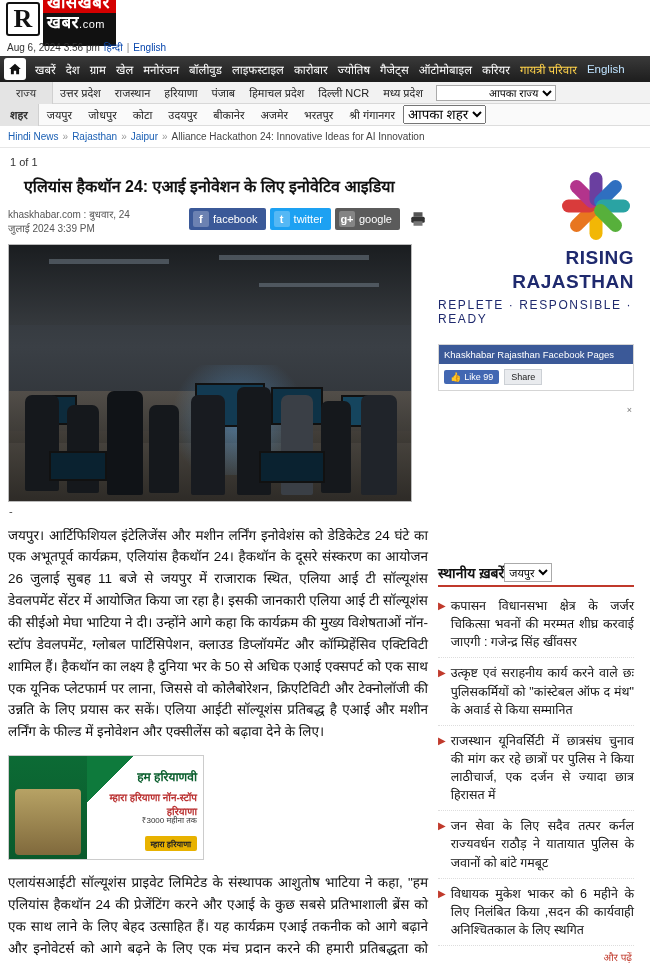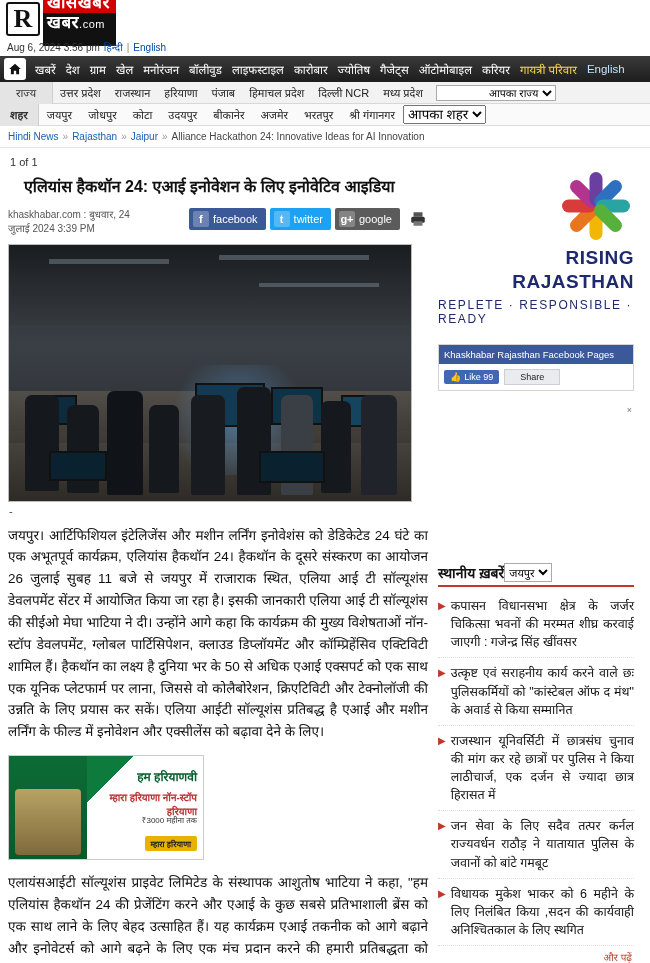--- a/index.html
+++ b/index.html
@@ -167,21 +167,21 @@
   .ad-title { font-size:19px; font-weight:bold; color:#1f2a6e; letter-spacing:.5px; line-height:1.05; text-align:center;}
   .ad-sub { font-size:12px; color:#1f2a6e; letter-spacing:1.6px; margin-top:2px;}
 
   .fbbox { width:196px; background:#fff; border:1px solid #d5d5d5; margin-top:4px; }
   .fbbox .fb-head { background:#3b5998; color:#fff; font-size:9.5px; padding:4px 5px; }
   .fbbox .fb-row { display:flex; align-items:center; gap:5px; padding:5px 5px; }
   .fb-like {
     background:#4267b2; color:#fff; font-size:9px; padding:2px 6px; border-radius:2px;
     display:flex; align-items:center; gap:3px;
   }
-  .fb-share { background:#e9ebee; border:1px solid #ccd0d5; color:#222; font-size:9px; padding:2px 15px; border-radius:0;}
+  .fb-share { background:#e9ebee; border:1px solid #ccd0d5; color:#222; font-size:9px; padding:2px 6px; border-radius:0;}
 
   .ad-slot2 { width:196px; height:150px; border:0; position:relative; margin-top:12px; background:#fff;}
   .ad-x { position:absolute; right:2px; top:2px; font-size:9px; color:#777; }
 
   .side-head {
     display:flex; align-items:center; 
     border-bottom:2px solid #c0392b; padding-bottom:3px; margin-top:10px;
   }
   .side-head h3 { margin:0; font-size:14px; color:#111; font-weight:bold; }
   .side-head select { font-size:11px; border:1px solid #aaa; background:#fff; height:19px; }

